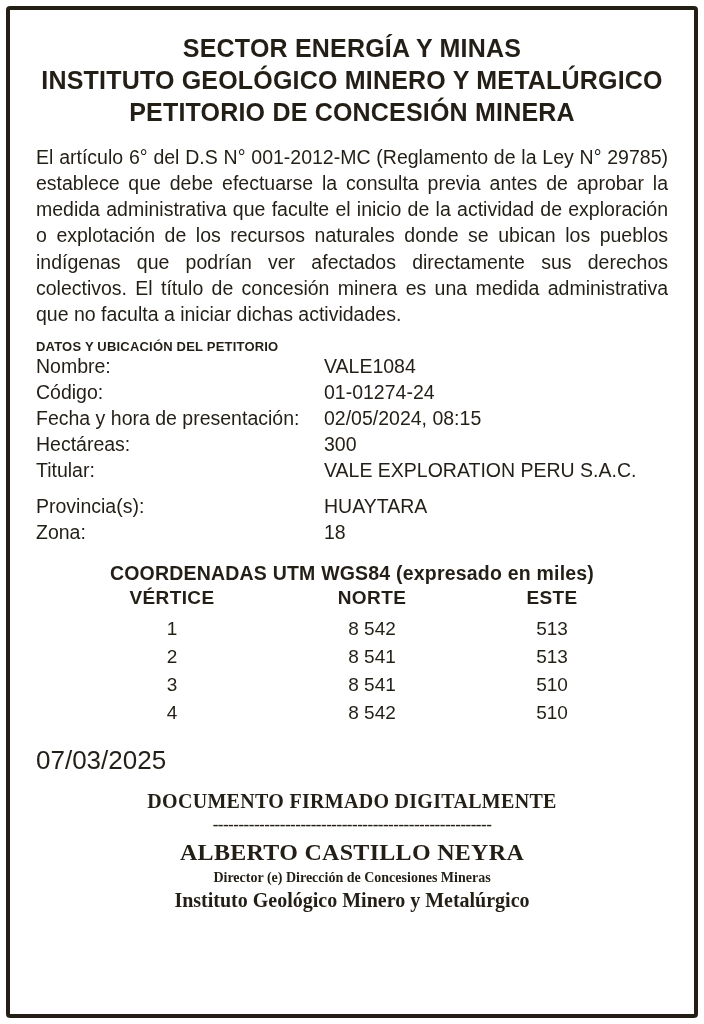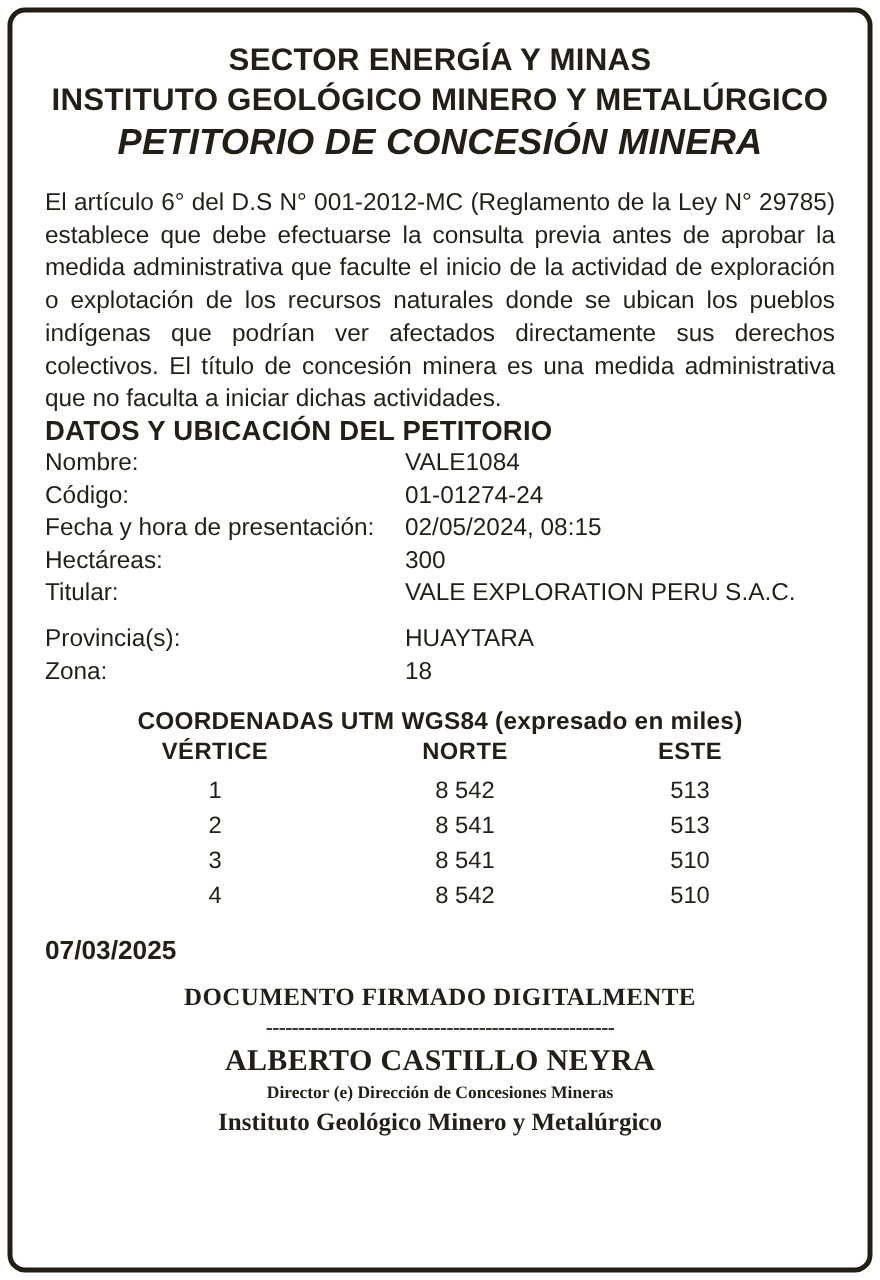--- a/index.html
+++ b/index.html
@@ -21,44 +21,45 @@
     box-sizing: border-box;
     background: #ffffff;
     padding: 6px;
   }
   .frame {
     position: relative;
     box-sizing: border-box;
     width: 100%;
     height: 100%;
     border: 4px solid #231f17;
-    border-radius: 14px;
+    border-radius: 4px;
     padding: 22px 26px 10px 26px;
   }
   .title-block {
     text-align: center;
     font-weight: bold;
     line-height: 1.28;
     letter-spacing: 0.2px;
   }
   .title-line-1 { font-size: 25px; }
   .title-line-2 { font-size: 25px; }
-  .title-line-3 { font-size: 29px; font-style: italic; }
+  .title-line-3 { font-size: 25px; }
 
   .paragraph {
     margin-top: 16px;
     font-size: 19.5px;
     line-height: 1.34;
     text-align: justify;
     text-justify: inter-word;
     hyphens: none;
   }
 
   .section-head {
-    font-size: 22px;
+    margin-top: 12px;
+    font-size: 13px;
     font-weight: bold;
     letter-spacing: 0.2px;
   }
 
   .data-table {
     width: 100%;
     border-collapse: collapse;
     font-size: 19.5px;
   }
   .data-table td {
@@ -92,22 +93,21 @@
   .coord-table td {
     text-align: center;
     padding: 3px 0;
   }
   .coord-table th.c-vertice, .coord-table td.c-vertice { width: 200px; }
   .coord-table th.c-norte,  .coord-table td.c-norte  { width: 200px; }
   .coord-table th.c-este,   .coord-table td.c-este   { width: 160px; }
 
   .issue-date {
     margin-top: 18px;
-    font-size: 21px;
-    font-weight: bold;
+    font-size: 26px;
   }
 
   .signature {
     margin-top: 14px;
     text-align: center;
     font-family: Liberation Serif, serif;
   }
   .sig-title {
     font-size: 20px;
     font-weight: bold;

